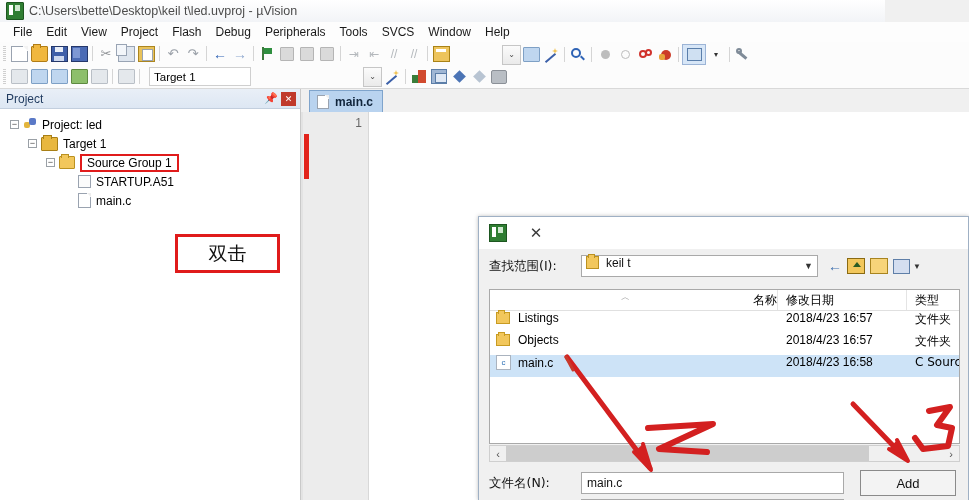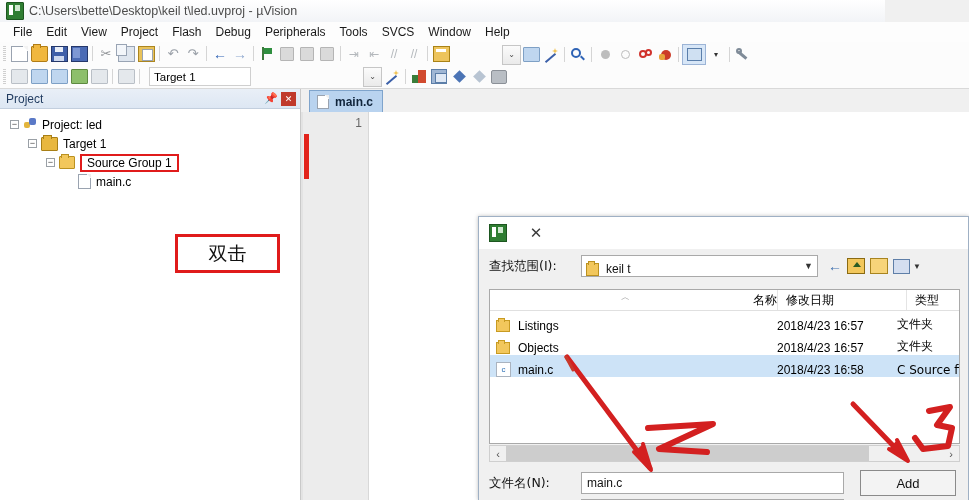--- a/index.html
+++ b/index.html
@@ -150,21 +150,21 @@
   .dlg-ico{width:16px;height:16px;margin:0 8px 0 10px;background:#2f7d32;border:1px solid #1d5620;position:relative;flex:0 0 auto;}
   .dlg-ico:before{content:"";position:absolute;left:2px;top:2px;width:4px;height:10px;background:#fff;}
   .dlg-ico:after{content:"";position:absolute;left:8px;top:2px;width:5px;height:6px;background:#cfe8cf;}
   .dlg-title-text{font-size:13px;color:#1b1b1b;flex:1;}
   .dlg-x{width:42px;height:31px;display:flex;align-items:center;justify-content:center;
     font-size:15px;color:#3a3a3a;}
   .dlg-body{background:#f0f0f0;height:252px;position:relative;}
   .lookin-row{display:flex;align-items:center;height:34px;padding:0 10px;}
   .lookin-label{font-family:"DejaVu Sans",sans-serif;font-size:12.5px;width:92px;color:#111;}
   .combo{flex:0 0 auto;width:237px;height:22px;background:#fff;border:1px solid #a9a9a9;
-    display:flex;align-items:flex-end;padding-left:4px;box-sizing:border-box;}
+    display:flex;align-items:flex-start;padding-left:4px;box-sizing:border-box;}
   .combo .fld{width:11px;height:11px;background:#f2c75c;border:1px solid #bb9120;margin-right:7px;flex:0 0 auto;position:relative;}
   .combo .fld:before{content:"";position:absolute;left:1px;top:-3px;width:5px;height:3px;background:#f2c75c;border:1px solid #bb9120;border-bottom:none;}
   .combo-text{font-size:12px;color:#111;flex:1;}
   .combo-arrow{width:17px;height:20px;display:flex;align-items:center;justify-content:center;
     font-size:9px;color:#333;}
   .navtools{display:flex;align-items:center;margin-left:10px;gap:5px;}
   .nav-back{font-size:14px;color:#3f6fae;}
   .nav-up{width:16px;height:14px;background:#f2c75c;border:1px solid #8a6a12;position:relative;}
   .nav-up:after{content:"";position:absolute;left:5px;top:3px;border-width:0 4px 5px 4px;border-style:solid;border-color:transparent transparent #2b5c23 transparent;}
   .nav-new{width:16px;height:14px;background:#f7d47a;border:1px solid #a8841f;position:relative;}
@@ -173,21 +173,21 @@
 
   .filelist{position:absolute;left:10px;top:40px;width:471px;height:155px;background:#fff;
     border:1px solid #a9a9a9;box-sizing:border-box;overflow:hidden;}
   .fl-head{display:flex;height:20px;border-bottom:1px solid #e0e0e0;background:#fff;font-size:12px;}
   .fl-head div{display:flex;align-items:center;padding-left:8px;position:relative;
     font-family:"DejaVu Sans",sans-serif;}
   .fl-head .c1{width:279px;border-right:1px solid #e4e4e4;justify-content:flex-end;}
   .fl-head .c2{width:120px;border-right:1px solid #e4e4e4;}
   .fl-head .c3{flex:1;}
   .sortcaret{position:absolute;left:131px;top:1px;font-size:9px;color:#999;}
-  .fl-row{display:flex;height:22px;font-size:12px;align-items:flex-end;}
+  .fl-row{display:flex;height:22px;font-size:12px;align-items:flex-start;gap:9px;}
   .fl-row.sel{background:#cde3f7;}
   .fl-c1{width:279px;display:flex;align-items:center;padding-left:6px;box-sizing:border-box;}
   .fl-c2{width:120px;padding-left:8px;box-sizing:border-box;}
   .fl-c3{flex:1;padding-left:8px;box-sizing:border-box;font-family:"DejaVu Sans",sans-serif;white-space:nowrap;overflow:hidden;}
   .fic-folder{width:12px;height:10px;background:#f2c75c;border:1px solid #c89b22;margin-right:8px;position:relative;flex:0 0 auto;}
   .fic-folder:before{content:"";position:absolute;left:1px;top:-3px;width:5px;height:3px;background:#f2c75c;border:1px solid #c89b22;border-bottom:none;}
   .fic-c{width:13px;height:13px;margin-right:7px;flex:0 0 auto;background:#fff;border:1px solid #aab3bf;
     font-size:8px;color:#2b6fb5;display:flex;align-items:center;justify-content:center;}
 
   .hscroll{position:absolute;left:10px;top:196px;width:471px;height:17px;background:#f0f0f0;
@@ -407,20 +407,24 @@
         <span>Target 1</span>
       </div>
       <div class="trow" style="padding-left:46px">
         <span class="exp">−</span>
         <span class="ic-folder"></span>
         <span class="hl-box">
           <span>Source Group 1</span>
         </span>
       </div>
       <div class="trow" style="padding-left:78px">
+        <span class="ic-asm"></span>
+        <span>STARTUP.A51</span>
+      </div>
+      <div class="trow" style="padding-left:78px">
         <span class="ic-file"></span>
         <span>main.c</span>
       </div>
     </div>
 
     <div class="cjk-note">双击</div>
   </div>
 
   <div class="editor-wrap">
     <div class="tabstrip">

